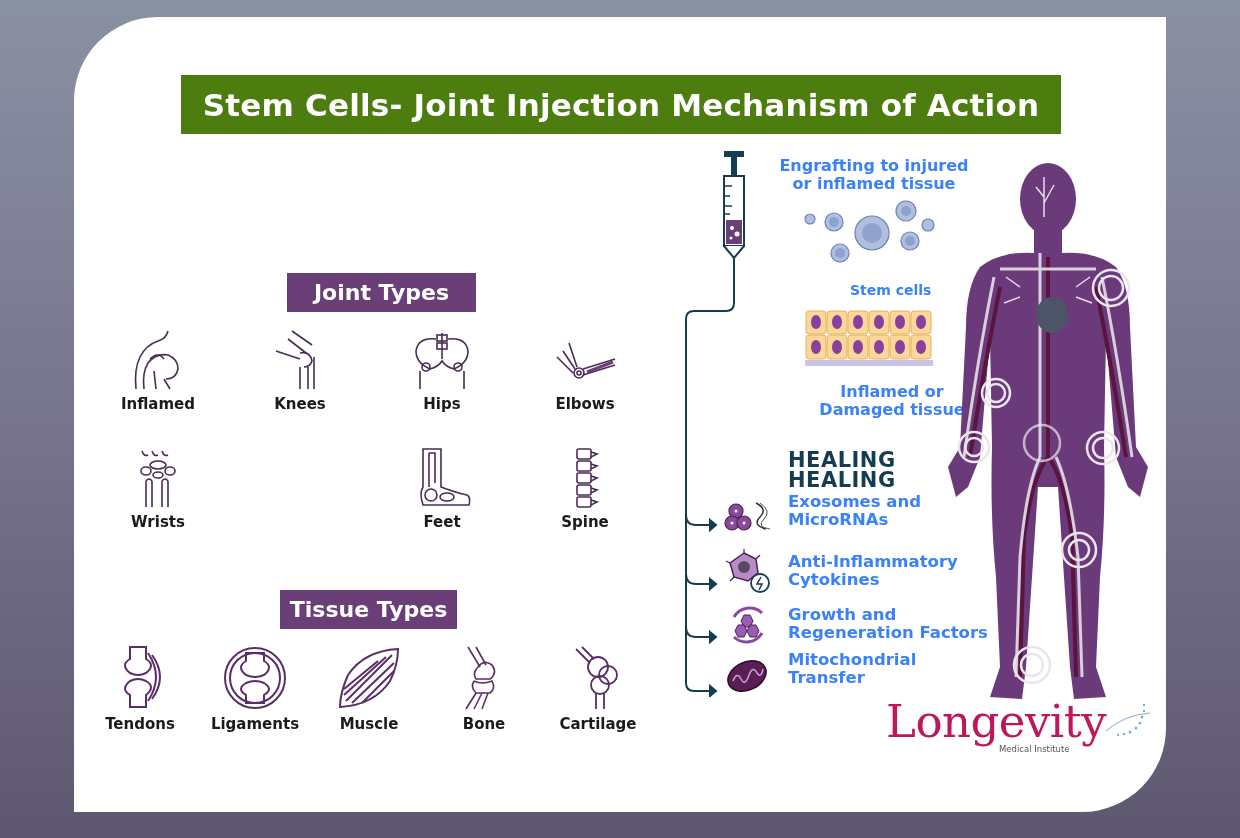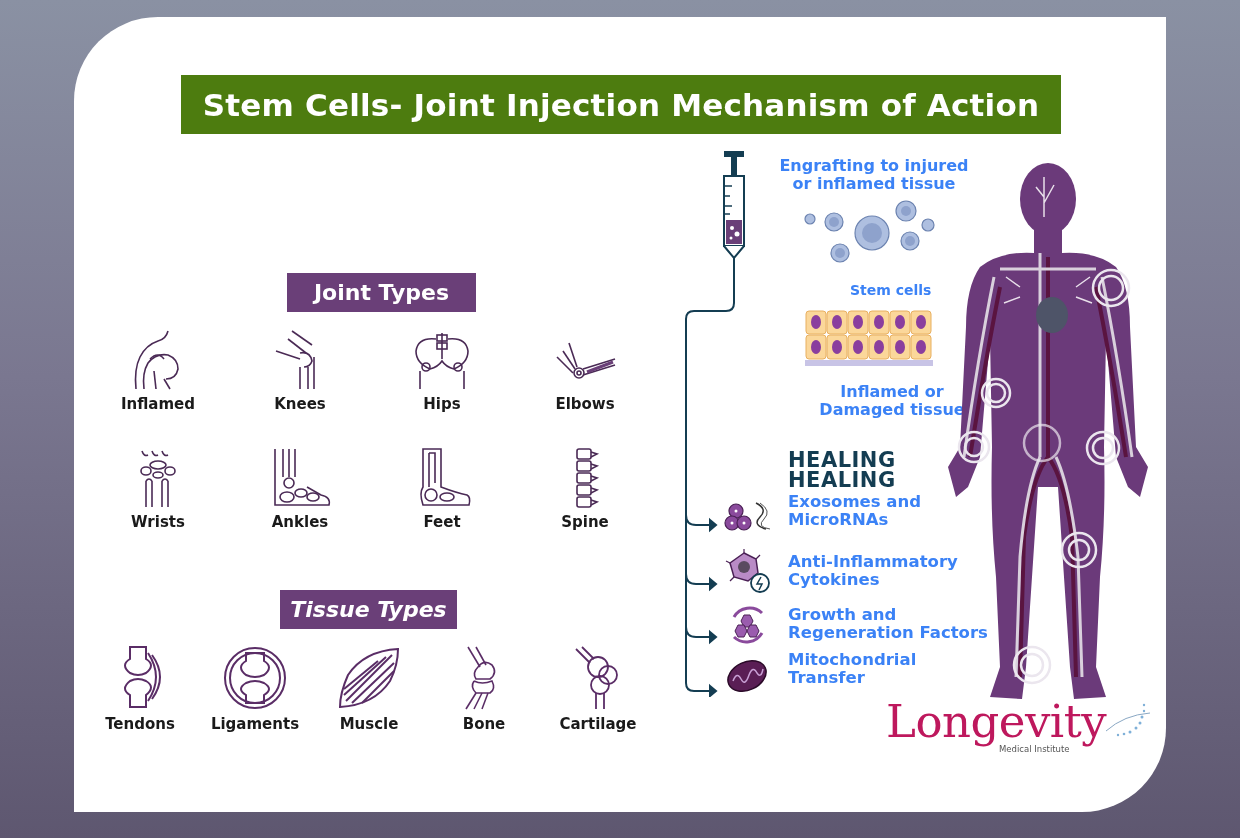--- a/index.html
+++ b/index.html
@@ -20,21 +20,21 @@
   }
   .headline {
     position:absolute; left:26px; top:128px; width:540px; text-align:center;
     color:#143d52; font-weight:bold; font-size:45px; line-height:51px;
   }
   .pill {
     position:absolute; background:#6a3f78; color:#fff; font-weight:bold; font-size:22px;
     display:flex; align-items:center; justify-content:center;
   }
   .pill.joint { left:213px; top:256px; width:189px; height:39px; }
-  .pill.tissue { left:206px; top:573px; width:177px; height:39px;font-style:italic; }
+  .pill.tissue { left:206px; top:573px; width:177px; height:39px; }
   .item { position:absolute; width:110px; text-align:center; }
   .item svg { display:block; margin:0 auto; }
   .item .lbl { font-weight:bold; font-size:15px; color:#1a1a1a; margin-top:4px; white-space:nowrap; }
   .right-text { position:absolute; color:#3b82f6; font-weight:bold; font-size:16px; line-height:18px; }
   .factor { position:absolute; left:714px; color:#3b82f6; font-weight:bold; font-size:16.5px; line-height:18px; }
   .heal-title { position:absolute; left:714px; top:433px; color:#143d52; font-weight:bold; font-size:21px; line-height:20px; letter-spacing:0.5px; }
   .logo { position:absolute; left:812px; top:678px; color:#be185d; font-family:"DejaVu Serif", serif; font-size:45px; letter-spacing:-0.5px; }
   .logo-sub { position:absolute; left:925px; top:727px; color:#555; font-size:8.5px; }
 </style>
 </head>
@@ -108,33 +108,20 @@
         <ellipse cx="42" cy="24" rx="5" ry="4"></ellipse>
         <ellipse cx="30" cy="28" rx="5" ry="3"></ellipse>
       <path d="M18 34 L18 60"></path>
         <path d="M24 34 L24 60"></path>
         <path d="M34 34 L34 60"></path>
         <path d="M40 34 L40 60"></path>
         <path d="M18 34 Q21 30 24 34"></path>
         <path d="M34 34 Q37 30 40 34"></path>
     </svg>
     <div class="lbl">Wrists</div>
-  </div>
-  <div class="item" style="left:171px;top:430px;">
-    <svg width="66" height="62" viewBox="0 0 66 62" fill="none" stroke="#4a2a55" stroke-width="1.6">
-      <path d="M8 2 L8 58 L62 58 Q64 50 54 48 L40 40"></path>
-        <path d="M16 2 L16 30"></path>
-        <path d="M22 2 L22 30"></path>
-        <path d="M28 2 L28 30"></path>
-      <circle cx="22" cy="36" r="5"></circle>
-        <ellipse cx="20" cy="50" rx="7" ry="5"></ellipse>
-        <ellipse cx="34" cy="46" rx="6" ry="4"></ellipse>
-        <ellipse cx="46" cy="50" rx="6" ry="4"></ellipse>
-    </svg>
-    <div class="lbl">Ankles</div>
   </div>
   <div class="item" style="left:313px;top:430px;">
     <svg width="66" height="62" viewBox="0 0 66 62" fill="none" stroke="#4a2a55" stroke-width="1.6">
       <path d="M14 2 L32 2 L32 40 Q48 46 58 48 Q62 50 60 58 L14 58 Q10 46 14 40 Z"></path>
         <path d="M20 6 L26 6 L26 36"></path>
         <path d="M20 6 L20 40"></path>
       <circle cx="22" cy="48" r="6"></circle>
         <ellipse cx="38" cy="50" rx="7" ry="4"></ellipse>
     </svg>
     <div class="lbl">Feet</div>

